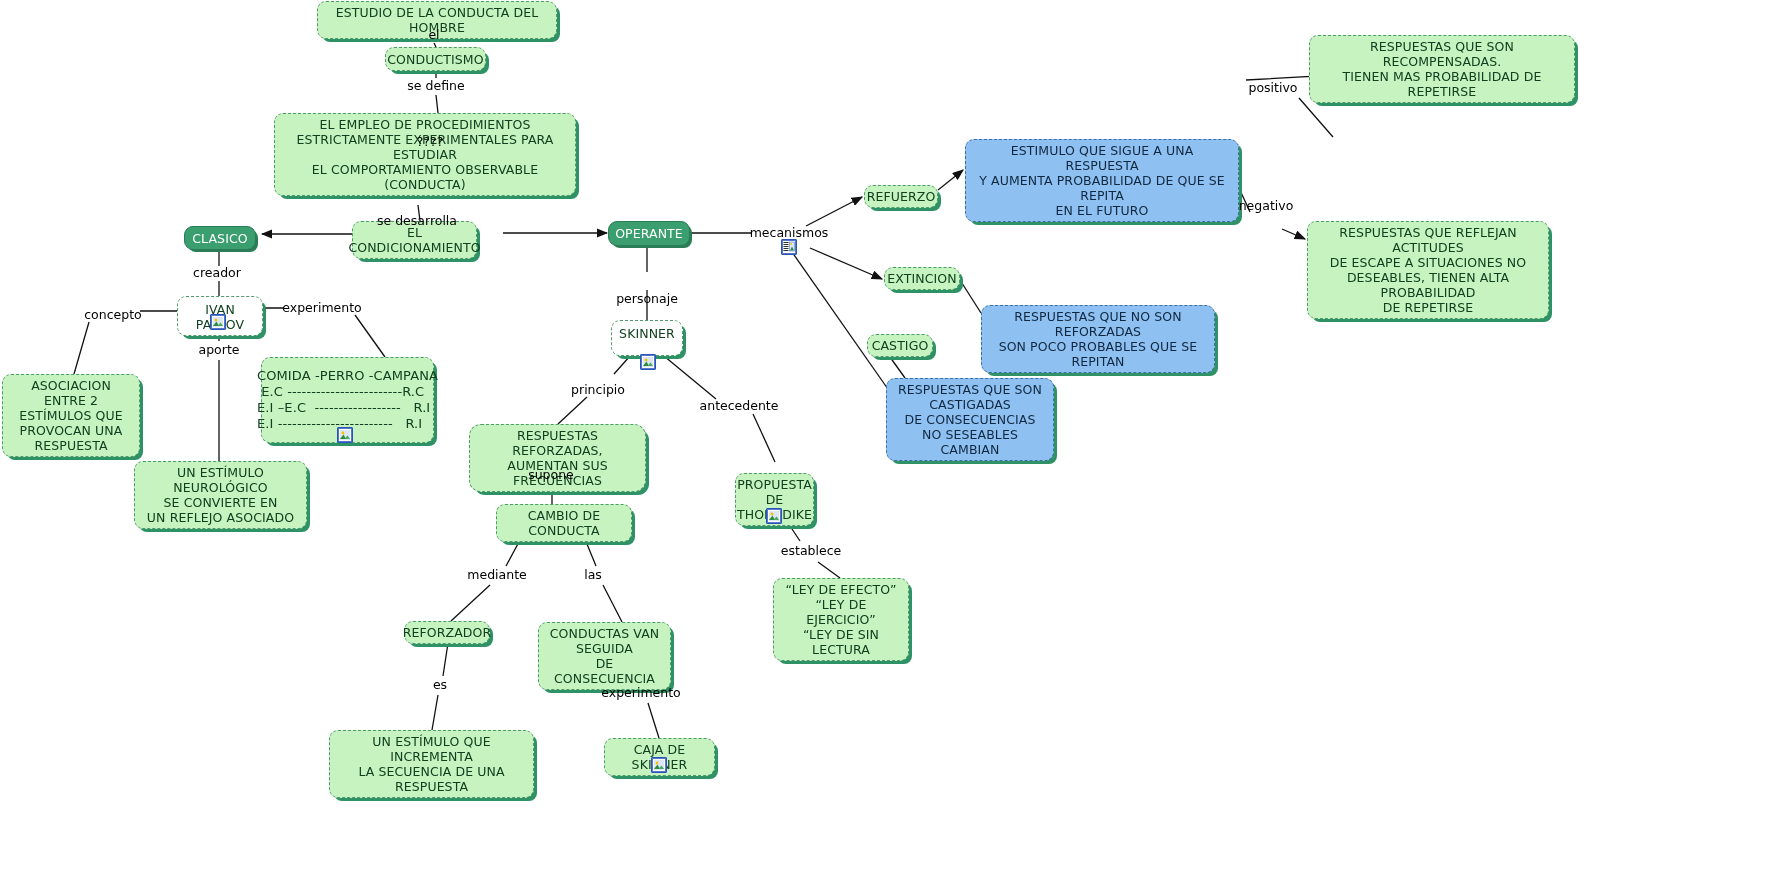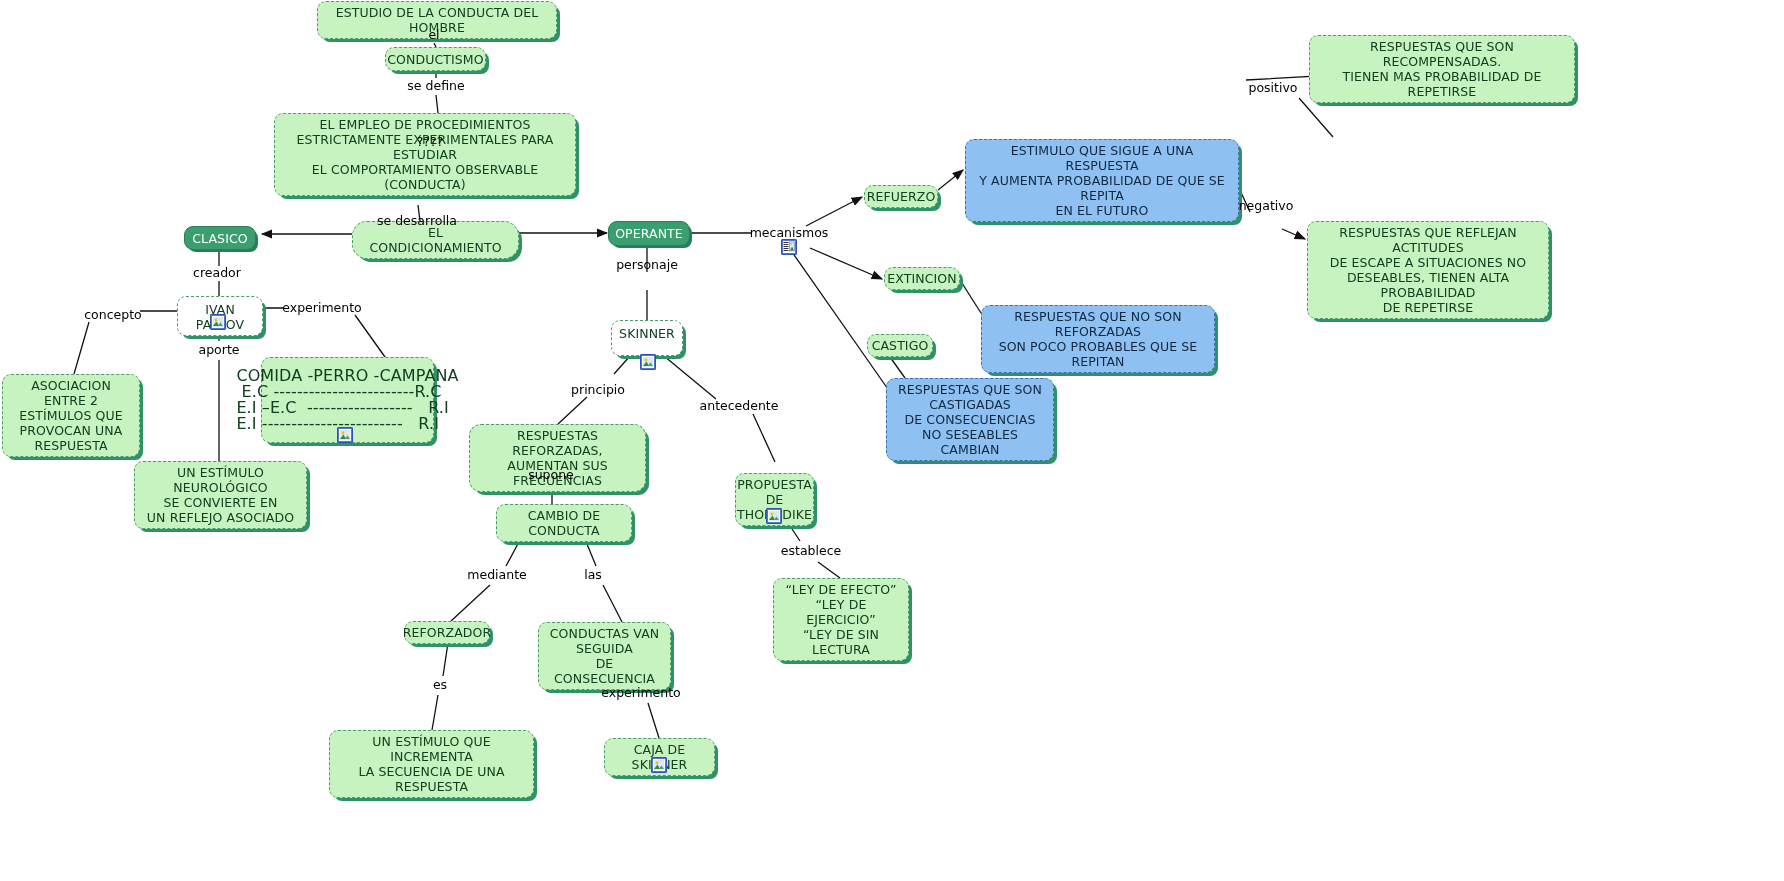--- a/index.html
+++ b/index.html
@@ -63,21 +63,21 @@
   .n-white {
     background: #ffffff;
     border: 1px dashed #4f9a6a;
     box-shadow: 4px 4px 0 -1px #2f9166;
   }
   
   .n-mono .lbl {
     font-family: "DejaVu Sans", "Liberation Sans", sans-serif;
     white-space: pre;
     text-align: left;
-    font-size: 16px;
+    font-size: 13px;
     line-height: 16px;
   }
   
   .linkword {
     position: absolute;
     font-size: 12.5px;
     line-height: 14px;
     color: #000000;
     background: transparent;
     white-space: nowrap;
@@ -144,21 +144,21 @@
         <span class="lbl">ESTUDIO DE LA CONDUCTA DEL HOMBRE</span>
       </div>
       <div class="node n-green" style="left: 385px; top: 47px; width: 101px; min-height: 24px;">
         <span class="lbl">CONDUCTISMO</span>
       </div>
       <div class="node n-green" style="left: 274px; top: 113px; width: 302px; min-height: 71px;">
         <span class="lbl">EL EMPLEO DE PROCEDIMIENTOS
 ESTRICTAMENTE EXPERIMENTALES PARA ESTUDIAR
 EL COMPORTAMIENTO OBSERVABLE (CONDUCTA)</span>
       </div>
-      <div class="node n-green" style="left: 352px; top: 221px; width: 167px; min-height: 25px; border-radius: 15px;">
+      <div class="node n-green" style="left: 352px; top: 221px; width: 125px; min-height: 25px;">
         <span class="lbl">EL CONDICIONAMIENTO</span>
       </div>
       <div class="node n-dark" style="left: 184px; top: 226px; width: 72px; min-height: 24px;">
         <span class="lbl">CLASICO</span>
       </div>
       <div class="node n-dark" style="left: 608px; top: 221px; width: 82px; min-height: 25px;">
         <span class="lbl">OPERANTE</span>
       </div>
       <div class="node n-white" style="left: 177px; top: 296px; width: 86px; min-height: 29px; align-items: flex-start; padding-top: 5px;">
         <span class="lbl">IVAN PAVLOV</span>
@@ -249,21 +249,21 @@
       </div>
     </div>
   <div id="linkwords-layer">
       <div class="linkword" style="left: 434px; top: 35px;">el</div>
       <div class="linkword" style="left: 436px; top: 86px;">se define</div>
       <div class="linkword" style="left: 417px; top: 197px; margin-top: 24px;">se desarrolla</div>
       <div class="linkword" style="left: 217px; top: 273px;">creador</div>
       <div class="linkword" style="left: 113px; top: 315px;">concepto</div>
       <div class="linkword" style="left: 322px; top: 308px;">experimento</div>
       <div class="linkword" style="left: 219px; top: 350px;">aporte</div>
-      <div class="linkword" style="left: 647px; top: 265px;">personaje</div>
+      <div class="linkword" style="left: 647px; top: 299px;">personaje</div>
       <div class="linkword" style="left: 598px; top: 390px;">principio</div>
       <div class="linkword" style="left: 739px; top: 406px;">antecedente</div>
       <div class="linkword" style="left: 551px; top: 475px;">supone</div>
       <div class="linkword" style="left: 497px; top: 575px;">mediante</div>
       <div class="linkword" style="left: 593px; top: 575px;">las</div>
       <div class="linkword" style="left: 440px; top: 685px;">es</div>
       <div class="linkword" style="left: 641px; top: 693px;">experimento</div>
       <div class="linkword" style="left: 811px; top: 551px;">establece</div>
       <div class="linkword" style="left: 789px; top: 233px;">mecanismos</div>
       <div class="linkword" style="left: 1273px; top: 88px;">positivo</div>

